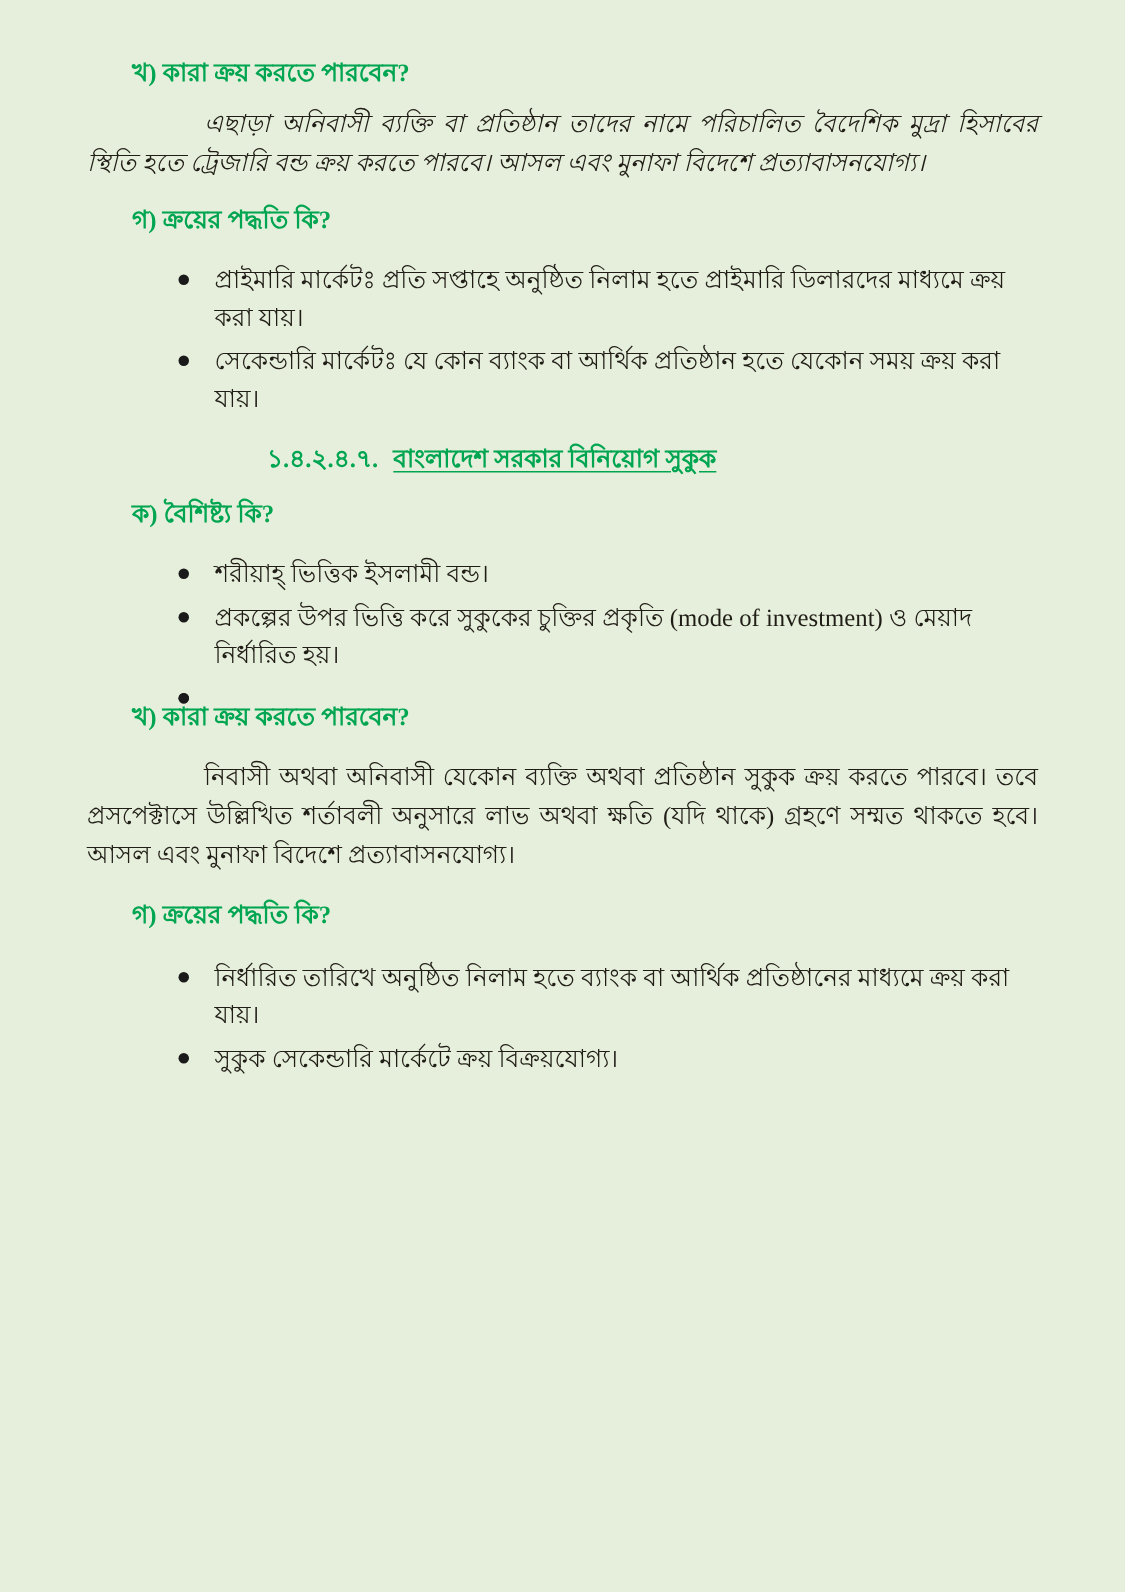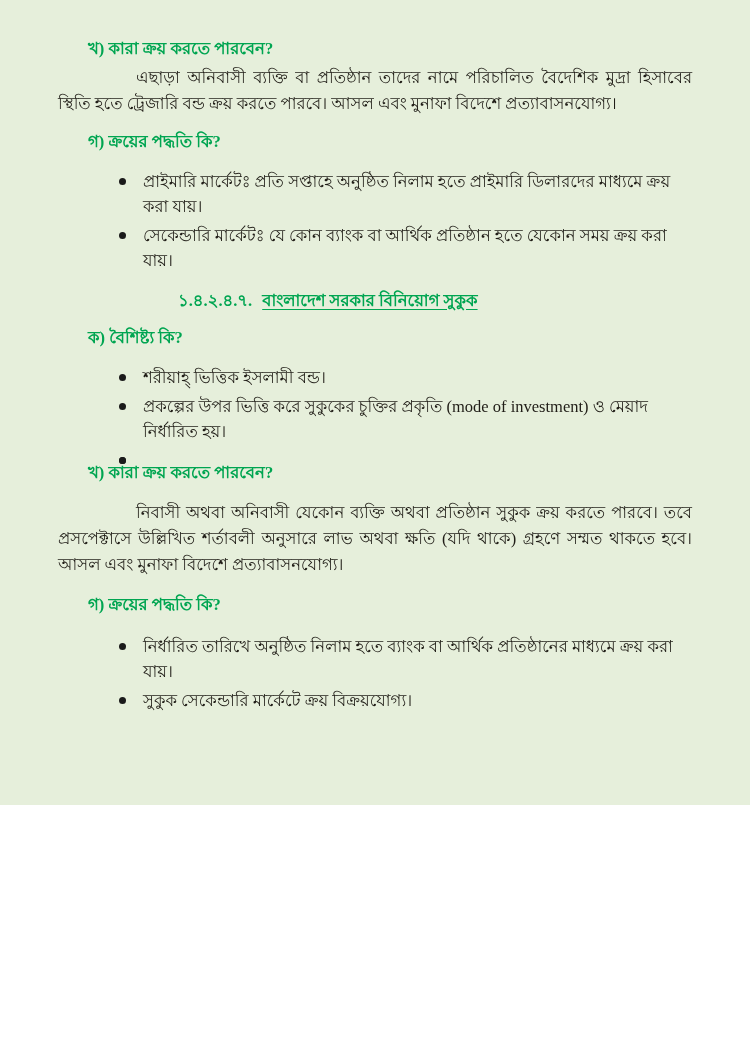--- a/index.html
+++ b/index.html
@@ -1,19 +1,19 @@
 <!DOCTYPE html>
 <html lang="bn"><head>
 <meta charset="utf-8">
 <style>
   html, body { margin: 0; padding: 0; }
   .page {
     position: relative;
     width: 750px;
-    height: 805px;
+    height: 1061px;
     background: #e6efdb;
     box-sizing: border-box;
     padding: 38px 58px 12px 58px;
     font-family: "Liberation Serif", "DejaVu Serif", serif;
     font-size: 16.5px;
     color: #201d17;
     overflow: hidden;
   }
   .green-heading {
     color: #00a551;
@@ -59,21 +59,21 @@
   .section-title .num { margin-right: 10px; text-align: center; }
   .section-title .underlined {
     text-decoration: underline;
     text-underline-offset: 3px;
     text-align: right;
   }
   
   .mt-16 { margin-top: 16px; }
   .mt-14 { margin-top: 14px; }
   .mt-18 { margin-top: 18px; }
-  .mt-10 { margin-top: 5px; }
+  .mt-10 { margin-top: 10px; font-style: italic; }
 </style>
 </head>
 <body>
 
 <div class="page">
 
   <div>
     <p class="green-heading">খ) কারা ক্রয় করতে পারবেন?</p>
 
 

